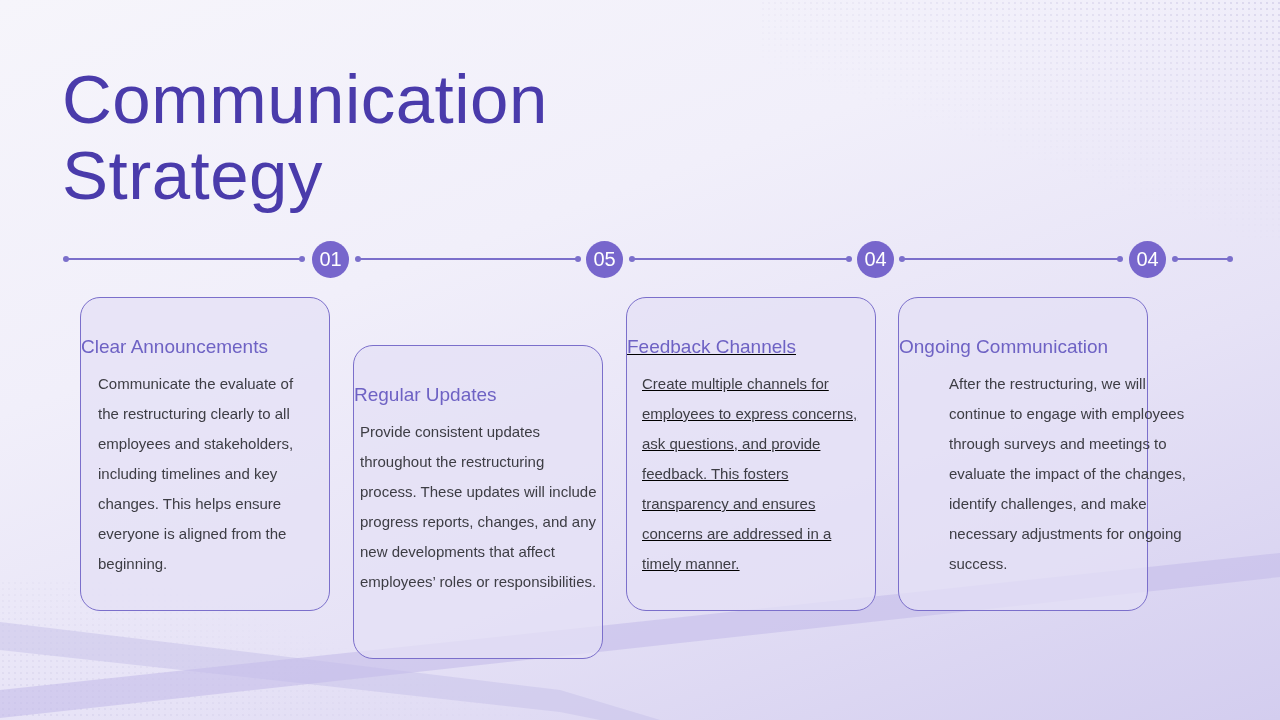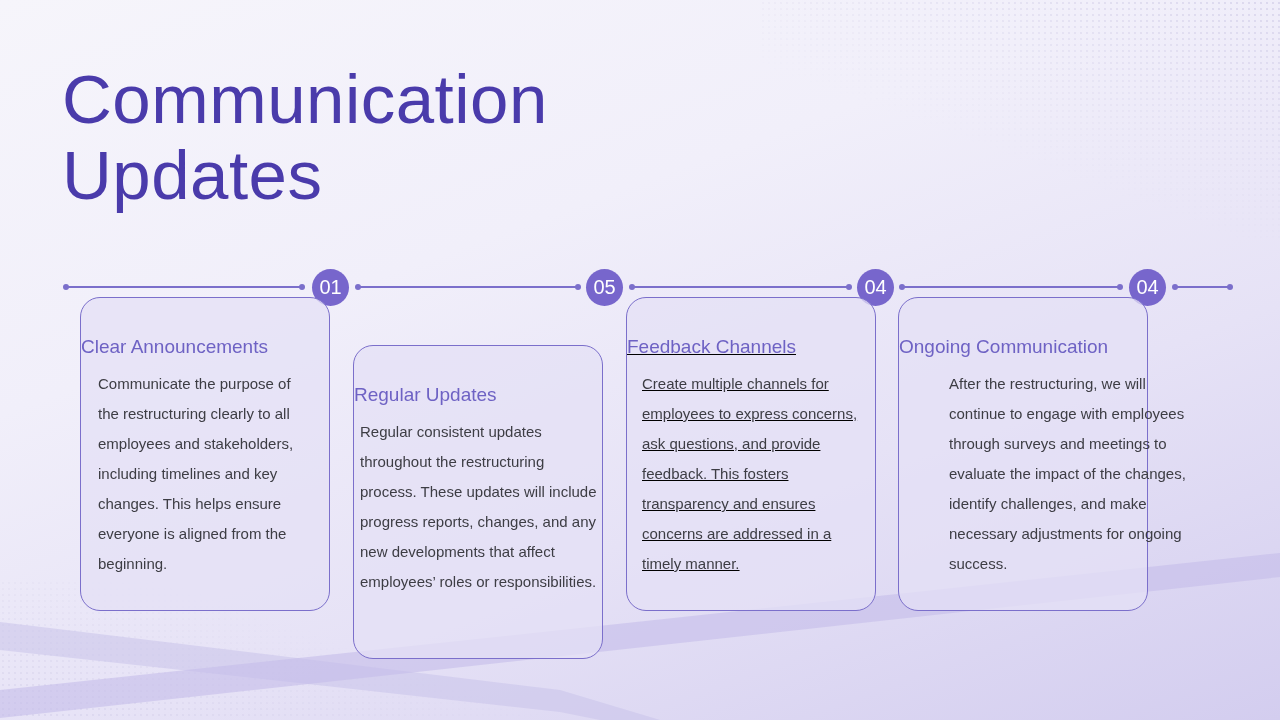--- a/index.html
+++ b/index.html
@@ -24,21 +24,21 @@
             mask-image: linear-gradient(20deg, rgba(0,0,0,0.8) 0%, transparent 60%);
   }
   svg.stripes { position: absolute; left: 0; top: 0; width: 1280px; height: 720px; }
 
   .title {
     position: absolute; left: 62px; top: 62px; margin: 0;
     font-size: 69px; line-height: 76px; font-weight: 400;
     color: #4a3bab; letter-spacing: 0.5px;
   }
 
-  .timeline { position: absolute; left: 0; top: 268px; width: 1280px; height: 40px; }
+  .timeline { position: absolute; left: 0; top: 240px; width: 1280px; height: 40px; }
   .tl-line { position: absolute; height: 2px; background: #7b6fcb; top: 18px; }
   .tl-dot { position: absolute; width: 6px; height: 6px; border-radius: 50%; background: #7b6fcb; top: 16px; }
   .badge {
     position: absolute; top: 1px; width: 37px; height: 37px; border-radius: 50%;
     background: #7766cc; color: #ffffff; font-size: 20px; line-height: 37px; text-align: center;
   }
 
   .card {
     position: absolute; top: 297px; width: 250px; height: 314px;
     border: 1.3px solid #7b6fcb; border-radius: 20px; box-sizing: border-box;
@@ -59,21 +59,21 @@
   <div class="dots-tr"></div>
   <div class="dots-bl"></div>
   <svg class="stripes" viewBox="0 0 1280 720">
     <polygon points="0,622 0,650 560,712 600,720 660,720 560,690" fill="#c8c2ea" opacity="0.55"></polygon>
     <polygon points="0,690 0,718 1280,577 1280,553" fill="#c4bdea" opacity="0.6"></polygon>
   </svg>
 </div>
 
 <h1 class="title">
   <span>Communication</span><br>
-  <span>Updates</span>
+  <span>Strategy</span>
 </h1>
 
 <div class="timeline">
 
   <div class="tl-dot" style="left:63px;"></div>
   <div class="tl-line" style="left:66px; width:236px;"></div>
   <div class="tl-dot" style="left:299px;"></div>
   <div class="badge" style="left:312px;">01</div>
   <div class="tl-dot" style="left:355px;"></div>
 
@@ -91,26 +91,26 @@
   <div class="tl-dot" style="left:1117px;"></div>
   <div class="badge" style="left:1129px;">04</div>
   <div class="tl-dot" style="left:1172px;"></div>
 
   <div class="tl-line" style="left:1175px; width:55px;"></div>
   <div class="tl-dot" style="left:1227px;"></div>
 </div>
 
 <div class="card" style="left:80px;">
   <h3 class="card-title">Clear Announcements</h3>
-  <p class="card-body" style="width:214px;">Communicate the purpose of the restructuring clearly to all employees and stakeholders, including timelines and key changes. This helps ensure everyone is aligned from the beginning.</p>
+  <p class="card-body" style="width:214px;">Communicate the evaluate of the restructuring clearly to all employees and stakeholders, including timelines and key changes. This helps ensure everyone is aligned from the beginning.</p>
 </div>
 
 <div class="card" style="left:353px;margin-top:48px;">
   <h3 class="card-title">Regular Updates</h3>
-  <p class="card-body" style="width:238px;">Regular consistent updates throughout the restructuring process. These updates will include progress reports, changes, and any new developments that affect employees’ roles or responsibilities.</p>
+  <p class="card-body" style="width:238px;">Provide consistent updates throughout the restructuring process. These updates will include progress reports, changes, and any new developments that affect employees’ roles or responsibilities.</p>
 </div>
 
 <div class="card" style="left:626px;text-decoration:underline;">
   <h3 class="card-title">Feedback Channels</h3>
   <p class="card-body" style="width:218px;">Create multiple channels for employees to express concerns, ask questions, and provide feedback. This fosters transparency and ensures concerns are addressed in a timely manner.</p>
 </div>
 
 <div class="card" style="left:898px;">
   <h3 class="card-title">Ongoing Communication</h3>
   <p class="card-body" style="width:240px;margin-left:44px;">After the restructuring, we will continue to engage with employees through surveys and meetings to evaluate the impact of the changes, identify challenges, and make necessary adjustments for ongoing success.</p>

